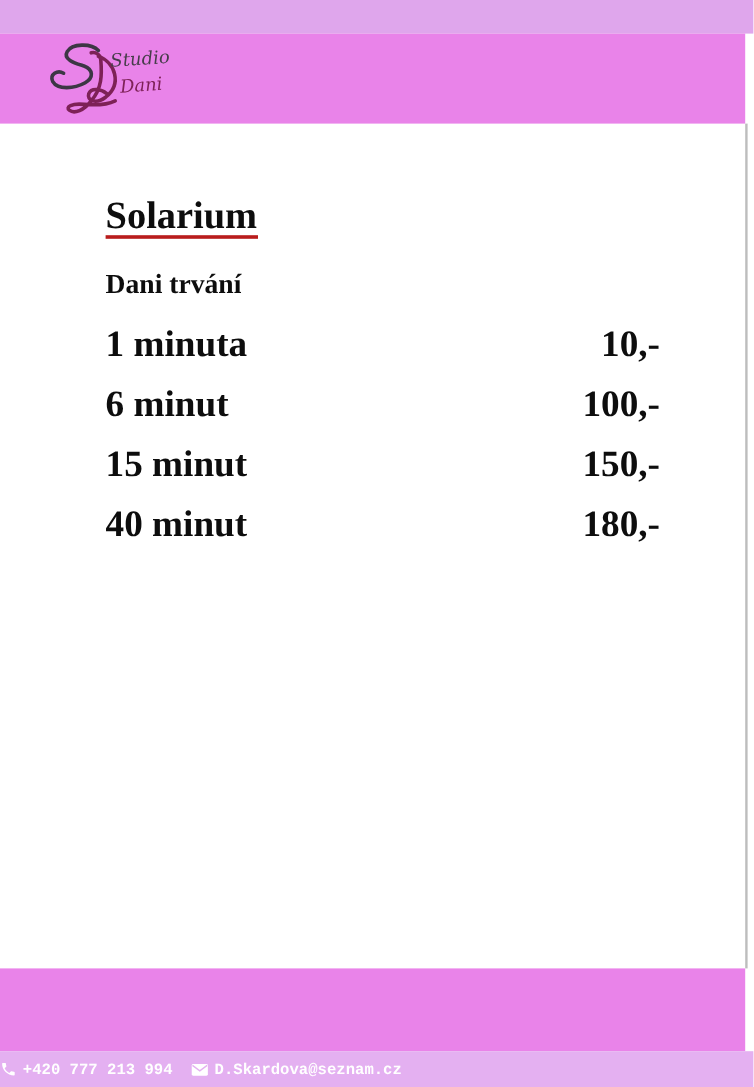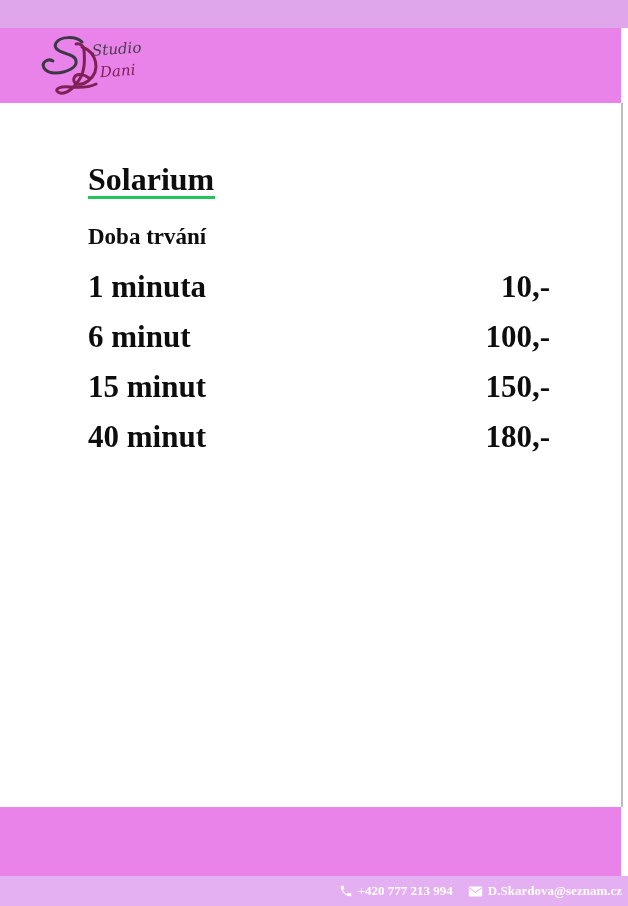--- a/index.html
+++ b/index.html
@@ -28,36 +28,36 @@
   .logo{position:absolute;left:38px;top:4px;width:130px;height:66px;}
   .logo svg{position:absolute;left:0;top:2px;}
   .logo-text{position:absolute;left:54px;top:10px;width:76px;
     font-family:"DejaVu Serif", serif;font-style:italic;
     color:#463d4a;font-size:15px;line-height:15px;}
   .logo-text .line1{position:absolute;left:0;top:0;transform:rotate(-4deg);}
   .logo-text .line2{position:absolute;left:8px;top:22px;color:var(--logo-d);transform:rotate(-4deg);}
 
   .content{position:absolute;left:88px;top:163px;width:462px;color:var(--text);}
   h1.title{font-size:32px;line-height:32px;font-weight:bold;}
-  h1.title .title-text{display:inline-block;border-bottom:3px solid #22c55e;
+  h1.title .title-text{display:inline-block;border-bottom:3px solid #b91c1c;
     padding-bottom:1px;padding-right:1px;}
   h2.subtitle{margin-top:26px;font-size:23px;line-height:23px;font-weight:bold;}
   .price-list{margin-top:27px;}
   .price-row{display:flex;justify-content:space-between;align-items:baseline;
     font-size:31px;line-height:23px;font-weight:bold;margin-bottom:27px;}
   .price-row .price{text-align:left;}
 
   .footer-band{position:absolute;left:0;top:807px;width:621px;height:69px;
     background:var(--band);}
 
   .contact-bar{position:absolute;left:0;top:876px;width:628px;height:30px;
     background:var(--contact-bar-bg);
-    display:flex;justify-content:flex-end;align-items:center;
+    display:flex;justify-content:flex-start;align-items:center;
     gap:15px;padding-right:6px;
-    font-family:Liberation Serif, serif;font-size:13px;font-weight:600;
+    font-family:Liberation Mono, monospace;font-size:13px;font-weight:600;
     color:#ffffff;}
   .contact{display:inline-flex;align-items:center;gap:5px;cursor:pointer;
     text-decoration:none;color:#ffffff;}
   .contact svg{display:block;}
 </style>
 </head>
 <body>
 
 <div class="screen">
 
@@ -81,21 +81,21 @@
         <span class="line1">Studio</span>
         <span class="line2">Dani</span>
       </div>
     </div>
   </header>
 
   <div class="page-edge"></div>
 
   <main class="content">
     <h1 class="title"><span class="title-text">Solarium</span></h1>
-    <h2 class="subtitle">Doba trvání</h2>
+    <h2 class="subtitle">Dani trvání</h2>
     <div class="price-list" id="price-list">
   <div class="price-row">
     <span class="duration">1 minuta</span>
     <span class="price">10,-</span>
   </div>
 
 
   <div class="price-row">
     <span class="duration">6 minut</span>
     <span class="price">100,-</span>

